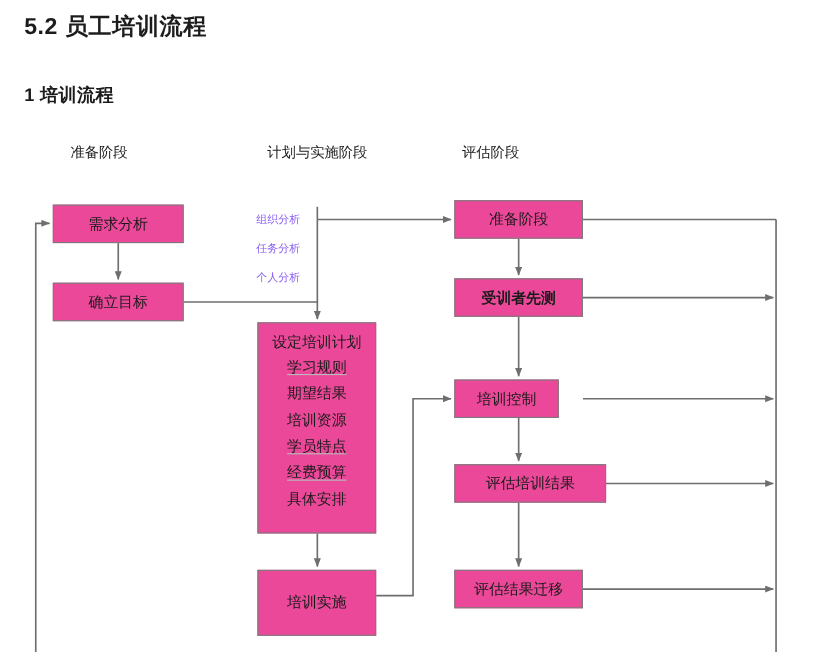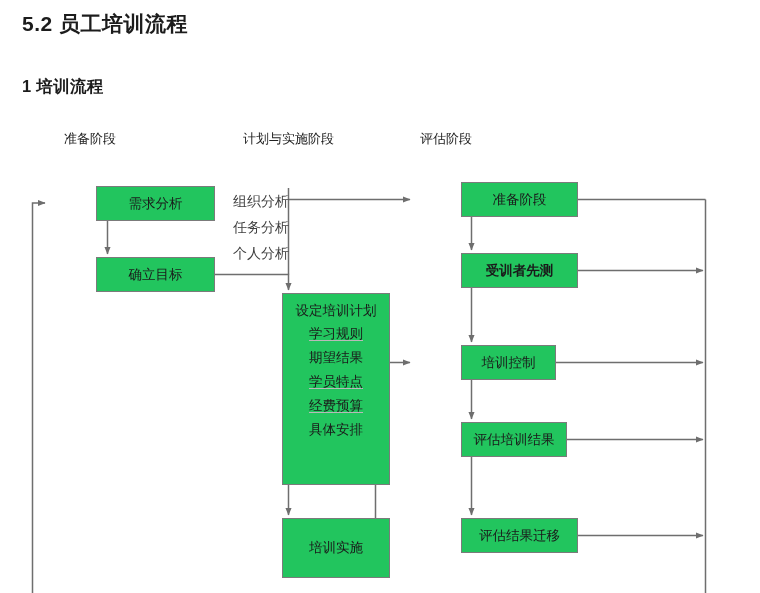--- a/index.html
+++ b/index.html
@@ -58,36 +58,35 @@
     width: 760px;
     height: 593px;
     pointer-events: none;
   }
 
   
   .node {
     position: absolute;
     box-sizing: border-box;
     border: 1.4px solid #7b7b7b;
-    background: #22c55e;
+    background: #ec4899;
     display: flex;
     align-items: center;
     justify-content: center;
     font-size: 13.5px;
     color: #1a1a1a;
     white-space: nowrap;
-    margin-left: 48px;
   }
 
   #node-xuqiu     { left: 48px;  top: 186px; width: 119px; height: 35px; }
   #node-mubiao    { left: 48px;  top: 257px; width: 119px; height: 35px; text-align: right; }
   #node-biaozhun  { left: 413px; top: 182px; width: 117px; height: 35px; }
   #node-xianci    { left: 413px; top: 253px; width: 117px; height: 35px; font-weight: bold; }
   #node-kongzhi   { left: 413px; top: 345px; width: 95px; height: 35px; }
-  #node-pinggujg  { left: 413px; top: 422px; width: 106px; height: 35px; }
+  #node-pinggujg  { left: 413px; top: 422px; width: 138px; height: 35px; }
   #node-qianyi    { left: 413px; top: 518px; width: 117px; height: 35px; }
   #node-shishi    { left: 234px; top: 518px; width: 108px; height: 60px; }
 
   
   #node-jihua {
     left: 234px;
     top: 293px;
     width: 108px;
     height: 192px;
     display: block;
@@ -111,23 +110,23 @@
     text-underline-offset: 2px;
   }
 
   
   .text-list {
     position: absolute;
     left: 233px;
     top: 188px;
   }
   .text-list .tl-item {
-    font-size: 14px;
+    font-size: 10px;
     line-height: 26px;
-    color: #404040;
+    color: #8b5cf6;
     white-space: nowrap;
   }
 </style>
 </head>
 <body>
 
 <div class="doc-title">5.2 员工培训流程</div>
 
 <div class="section-title">1 培训流程</div>
 
@@ -187,20 +186,21 @@
 </div>
 
 <div class="node" id="node-xuqiu">需求分析</div>
 
 <div class="node" id="node-mubiao">确立目标</div>
 
 <div class="node" id="node-jihua">
   <div class="plan-head">设定培训计划</div>
   <div class="plan-item marked">学习规则</div>
   <div class="plan-item">期望结果</div>
+  <div class="plan-item">培训资源</div>
   <div class="plan-item marked">学员特点</div>
   <div class="plan-item marked">经费预算</div>
   <div class="plan-item">具体安排</div>
 </div>
 
 <div class="node" id="node-shishi">培训实施</div>
 
 <div class="node" id="node-biaozhun">准备阶段</div>
 
 <div class="node" id="node-xianci">受训者先测</div>

